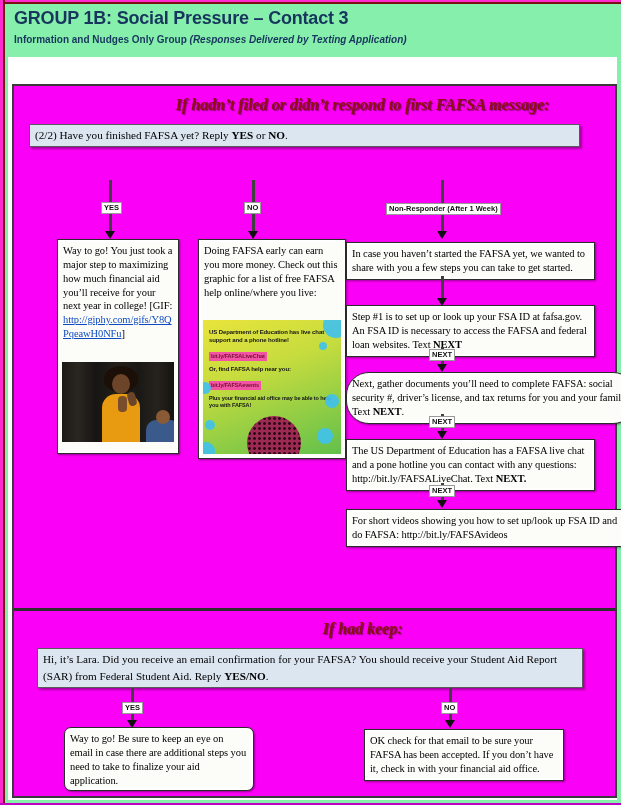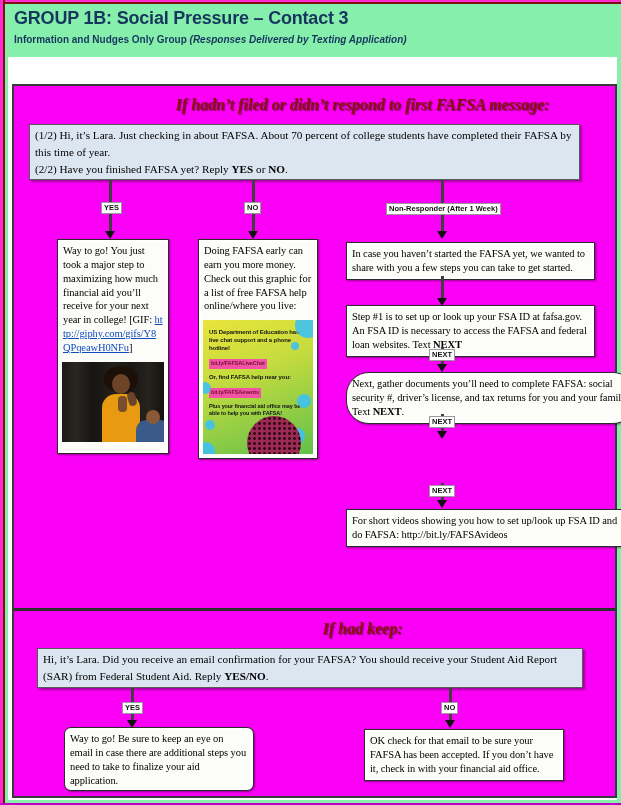--- a/index.html
+++ b/index.html
@@ -94,50 +94,49 @@
     </div>
   </div>
 
   <div class="abs content">
 
     <div class="abs magenta">
 
       <div class="abs flow-heading" style="top:10px;">If hadn’t filed or didn’t respond to first FAFSA message:</div>
 
       <div class="abs bluebox" style="left:15px; top:38px; width:551px;">
-        <div>(1/2) Hi, it’s Lara.  Just checking in about FAFSA.   About 70 percent of college students have completed their FAFSA by this time of year.</div>
         <div><span>(2/2)  Have you finished FAFSA yet? Reply </span><b>YES</b><span> or </span><b>NO</b><span>.</span></div>
       </div>
 
       <div class="abs vline" style="left:95px; top:94px; height:52px;"></div>
       <div class="abs arrowhead" style="left:91px; top:145px;"></div>
       <div class="abs chip" style="left:87px; top:116px;">YES</div>
 
       <div class="abs vline" style="left:238px; top:94px; height:52px;"></div>
       <div class="abs arrowhead" style="left:234px; top:145px;"></div>
       <div class="abs chip" style="left:230px; top:116px;">NO</div>
 
       <div class="abs vline" style="left:427px; top:94px; height:52px;"></div>
       <div class="abs arrowhead" style="left:423px; top:145px;"></div>
       <div class="abs chip" style="left:372px; top:117px;">Non-Responder (After  1 Week)</div>
 
-      <div class="abs whitebox" style="left:43px; top:153px; width:112px; height:215px;">
+      <div class="abs whitebox" style="left:43px; top:153px; width:122px; height:215px;">
         <span>Way to go! You just took a major step to maximizing how much financial aid you’ll receive for your next year in college! [GIF: </span><a class="link" href="#">http://giphy.com/gifs/Y8QPqeawH0NFu</a><span>]</span>
         <div class="abs gif">
           <div class="abs hair"></div>
           <div class="abs face"></div>
           <div class="abs dress"></div>
           <div class="abs hand"></div>
           <div class="abs clap-hand"></div>
           <div class="abs man-suit"></div>
           <div class="abs man-face"></div>
         </div>
       </div>
 
-      <div class="abs whitebox" style="left:184px; top:153px; width:120px; height:220px;">
+      <div class="abs whitebox" style="left:184px; top:153px; width:148px; height:220px;">
         <span>Doing FAFSA early can earn you more money. Check out this graphic for a list of free FAFSA help online/where you live:</span>
         <div class="abs graphic">
           <div class="abs dot" style="right:-8px; top:-8px; width:26px; height:26px;"></div>
           <div class="abs dot" style="right:14px; top:22px; width:8px; height:8px;"></div>
           <div class="abs dot" style="left:-4px; top:62px; width:12px; height:12px;"></div>
           <div class="abs dot" style="right:2px; top:74px; width:14px; height:14px;"></div>
           <div class="abs dot" style="left:2px; bottom:24px; width:10px; height:10px;"></div>
           <div class="abs dot" style="right:8px; bottom:10px; width:16px; height:16px;"></div>
           <div class="abs dot" style="left:-6px; bottom:-6px; width:18px; height:18px;"></div>
           <div class="abs maroon-circle"></div>
@@ -163,20 +162,23 @@
       <div class="abs arrowhead" style="left:423px; top:278px;"></div>
 
       <div class="abs whitebox" style="left:332px; top:286px; width:290px;border-radius:23px;">
         <span>Next, gather documents you’ll need to complete FAFSA: social security #, driver’s license, and tax returns for you and your family. Text </span><b>NEXT</b><span>.</span>
       </div>
 
       <div class="abs vline" style="left:427px; top:328px; height:22px;"></div>
       <div class="abs chip" style="left:415px; top:330px;">NEXT</div>
       <div class="abs arrowhead" style="left:423px; top:345px;"></div>
 
+      <div class="abs whitebox" style="left:332px; top:353px; width:249px;">
+        <span>The US Department of Education has a FAFSA live chat and a pone hotline you can contact with any questions: http://bit.ly/FAFSALiveChat. Text </span><b>NEXT.</b>
+      </div>
 
       <div class="abs vline" style="left:427px; top:397px; height:22px;"></div>
       <div class="abs chip" style="left:415px; top:399px;">NEXT</div>
       <div class="abs arrowhead" style="left:423px; top:414px;"></div>
 
       <div class="abs whitebox" style="left:332px; top:423px; width:283px;">For short videos showing you how to set up/look up FSA ID and do FAFSA: http://bit.ly/FAFSAvideos</div>
 
       <div class="abs" style="left:0; top:522px; width:100%; height:2.5px; background:#2e2e2e;"></div>
 
       <div class="abs flow-heading" style="top:534px;">If had keep:</div>

